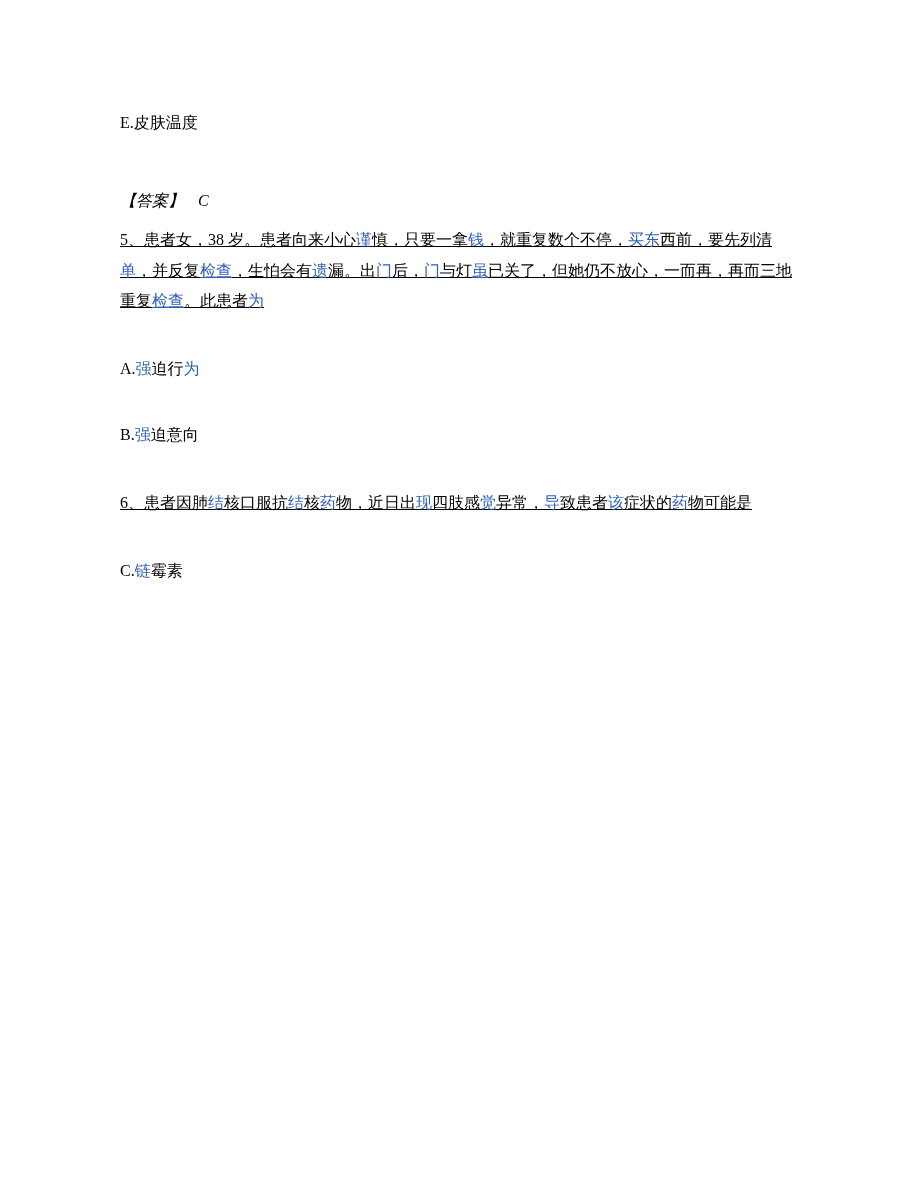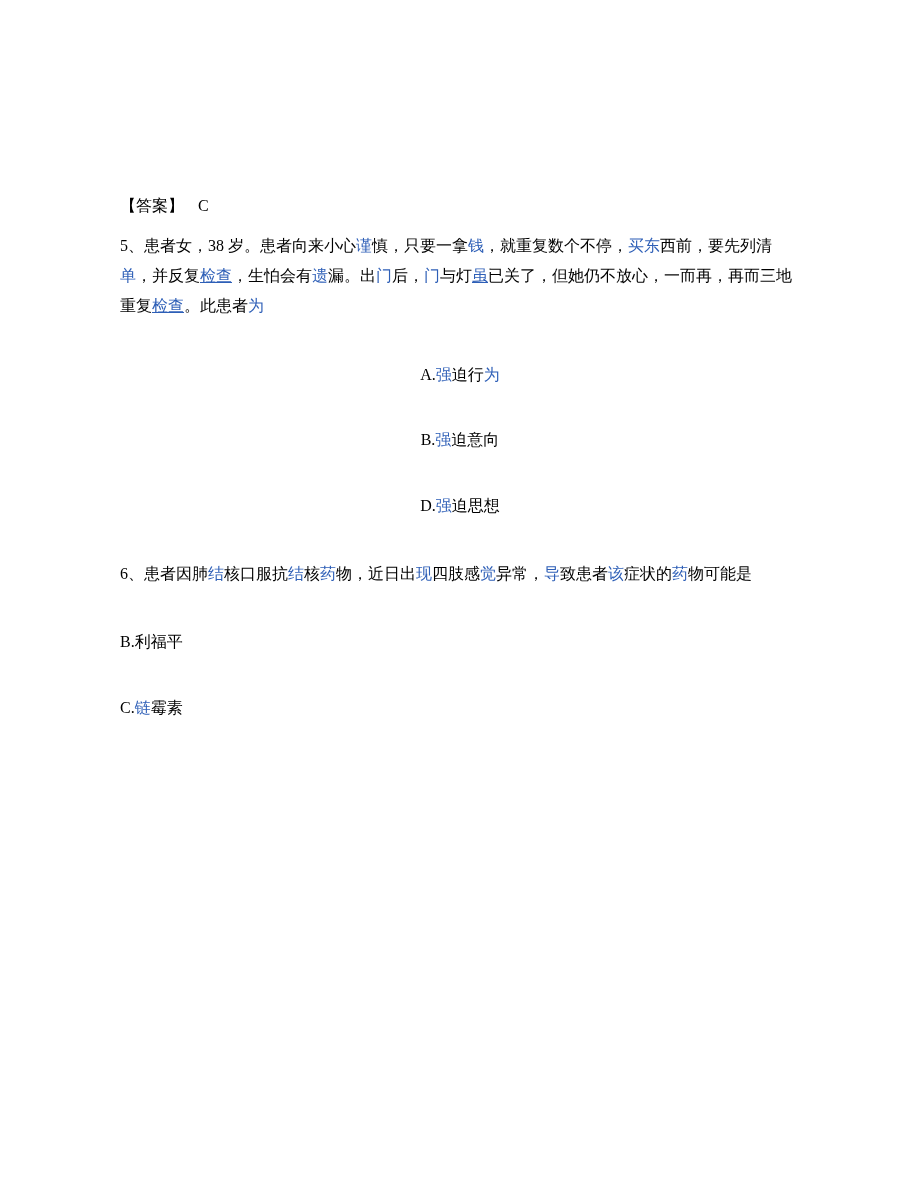--- a/index.html
+++ b/index.html
@@ -14,83 +14,81 @@
       font-family: "SimSun", "宋体", serif;
       font-size: 16px;
       color: #000000;
       line-height: 1.6;
       padding: 110px 120px 0 120px;
     }
     .option {
       margin-bottom: 28px;
     }
     .answer-label {
-      margin-top: 83px;
+      margin-top: 52px;
       margin-bottom: 12px;
+      font-style: italic;
     }
     .answer-label .label {
       font-weight: normal;
     }
     .answer-label .value {
       margin-left: 10px;
     }
     .question-text {
       margin-bottom: 40px;
       line-height: 1.9;
+      text-decoration: underline;
     }
     .question-block {
       margin-bottom: 0;
     }
     .q5-options .option {
       margin-bottom: 40px;
-      text-align: center;
     }
     .q6-options .option {
       margin-bottom: 40px;
     }
     .blue-text {
       color: #2e5fb7;
     }
     .underline {
       text-decoration: underline;
     }
   </style>
 </head>
 <body>
 
 <div class="question-block">
+  <div class="option">E.皮肤温度</div>
   <div class="answer-label">
     <span class="label">【答案】</span>
     <span class="value">C</span>
   </div>
 </div>
 
 <div class="question-block">
   <div class="question-text">
     <span>5、患者女，38 岁。患者向来小心</span><span class="blue-text">谨</span><span>慎，只要一拿</span><span class="blue-text">钱</span><span>，就重复数个不停，</span><span class="blue-text">买东</span><span>西前，要先列清</span><span class="blue-text">单</span><span>，并反复</span><span class="blue-text underline">检查</span><span>，生怕会有</span><span class="blue-text">遗</span><span>漏。出</span><span class="blue-text">门</span><span>后，</span><span class="blue-text">门</span><span>与灯</span><span class="blue-text underline">虽</span><span>已关了，但她仍不放心，一而再，再而三地重复</span><span class="blue-text underline">检查</span><span>。此患者</span><span class="blue-text">为</span>
   </div>
 
   <div class="q5-options">
     <div class="option">
       <span>A.</span><span class="blue-text">强</span><span>迫行</span><span class="blue-text">为</span>
     </div>
     <div class="option">
       <span>B.</span><span class="blue-text">强</span><span>迫意向</span>
     </div>
-    <div class="option">
-      <span>D.</span><span class="blue-text">强</span><span>迫思想</span>
-    </div>
   </div>
 
 </div>
 
 <div class="question-block">
   <div class="question-text">
     <span>6、患者因肺</span><span class="blue-text">结</span><span>核口服抗</span><span class="blue-text">结</span><span>核</span><span class="blue-text">药</span><span>物，近日出</span><span class="blue-text">现</span><span>四肢感</span><span class="blue-text">觉</span><span>异常，</span><span class="blue-text">导</span><span>致患者</span><span class="blue-text">该</span><span>症状的</span><span class="blue-text">药</span><span>物可能是</span>
   </div>
 
   <div class="q6-options">
-    <div class="option">B.利福平</div>
     <div class="option">
       <span>C.</span><span class="blue-text">链</span><span>霉素</span>
     </div>
   </div>
 </div>
 
 </body></html>

